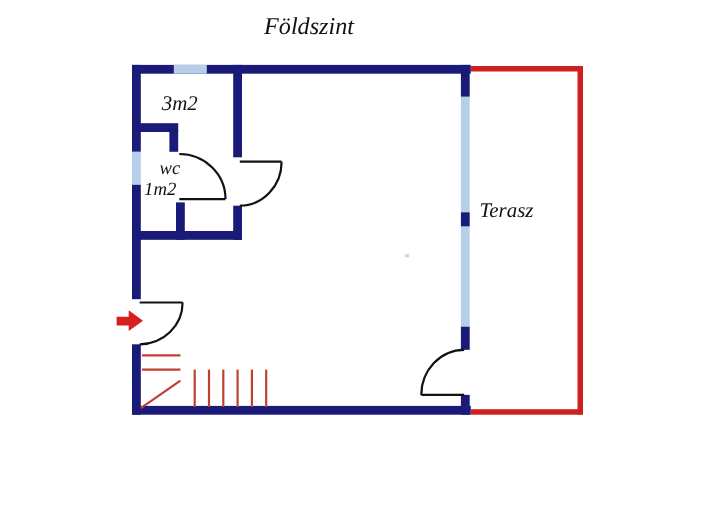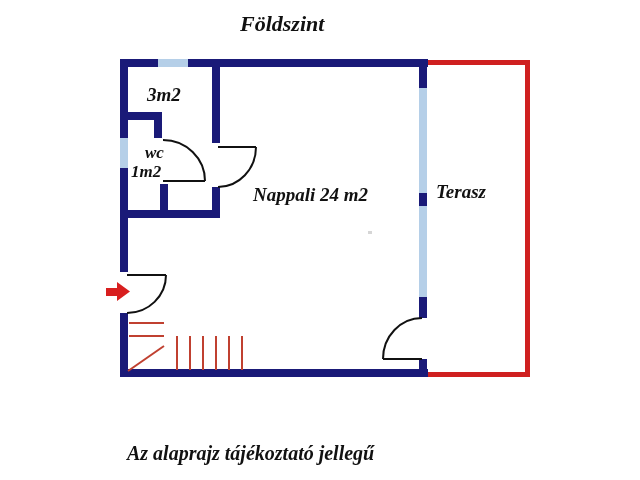--- a/index.html
+++ b/index.html
@@ -14,21 +14,21 @@
   }
   html,body{margin:0;padding:0;background:var(--bg);}
   .plan{
     position:relative;width:640px;height:480px;background:var(--bg);
     font-family:"Liberation Serif", serif;overflow:hidden;
   }
   .wall{position:absolute;background:var(--wall);}
   .window{position:absolute;background:var(--window);}
   .redline{position:absolute;background:var(--terrace);}
   .lbl{
-    position:absolute;color:var(--text);font-weight:bold;font-style:italic;
+    position:absolute;color:var(--text);font-weight:normal;font-style:italic;
     white-space:nowrap;line-height:1.1;
   }
   .lbl-title{font-size:22px;}
   .lbl-room{font-size:19px;}
   .lbl-small{font-size:17px;margin-left:14px;}
   .lbl-footer{font-size:20px;}
   svg.overlay{position:absolute;left:0;top:0;width:640px;height:480px;pointer-events:none;}
   .door-arc{stroke:var(--door);stroke-width:2;fill:none;}
   .door-leaf{stroke:var(--door);stroke-width:2;}
   .stair{stroke:var(--stairs);stroke-width:2;fill:none;}
@@ -97,19 +97,17 @@
     </g>
 
     <polygon class="arrow" points="106,288 117,288 117,282 130,291.5 117,301 117,296 106,296"></polygon>
   </svg>
 
   <div class="lbl lbl-room" style="left:147px;top:85px;text-align:center;">3m2</div>
 
   <div class="lbl lbl-small" style="left:131px;top:144px;">wc</div>
   <div class="lbl lbl-small" style="left:117px;top:163px;">1m2</div>
 
-  <div class="lbl lbl-room" style="left:253px;top:185px;">Nappali 24 m2</div>
   <div class="lbl lbl-room" style="left:436px;top:182px;text-align:right;">Terasz</div>
 
   <div class="speck" style="left:368px;top:231px;"></div>
 
-  <div class="lbl lbl-footer" style="left:127px;top:442px;">Az alaprajz tájékoztató jellegű</div>
 </div>
 
 </body></html>

